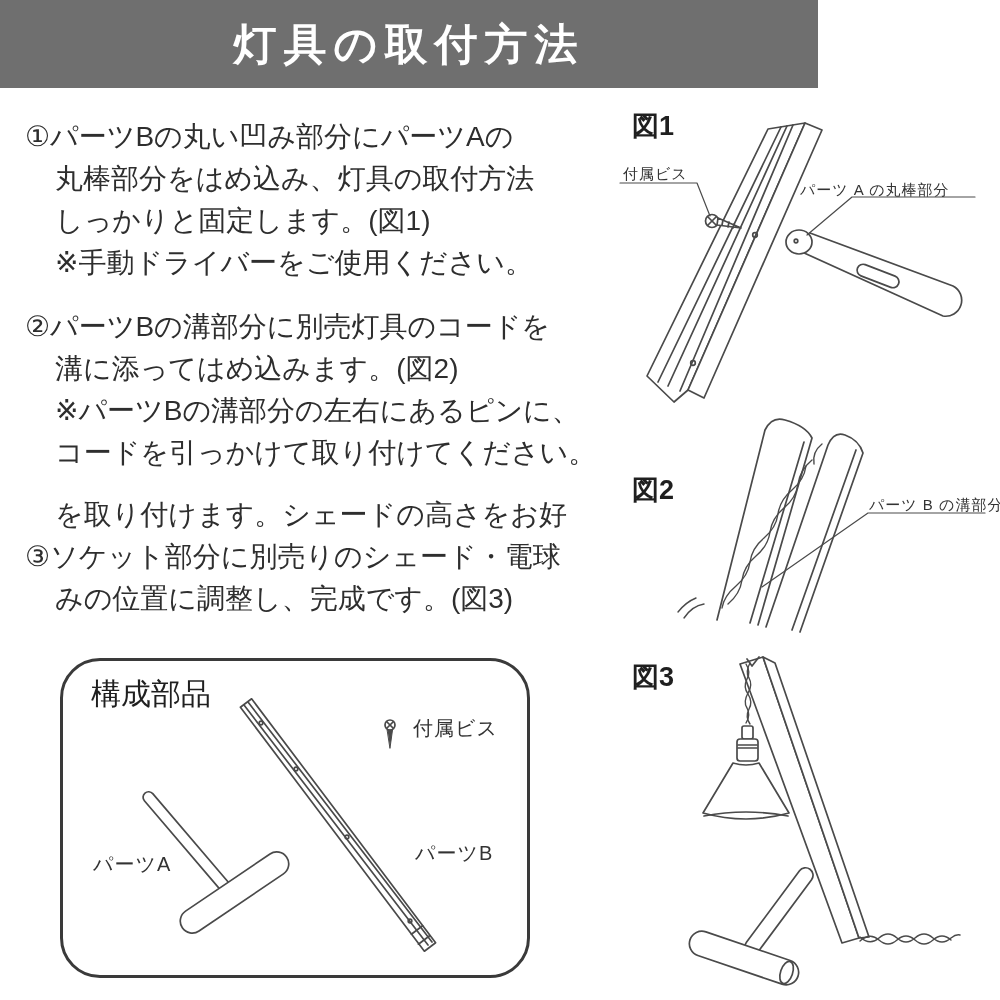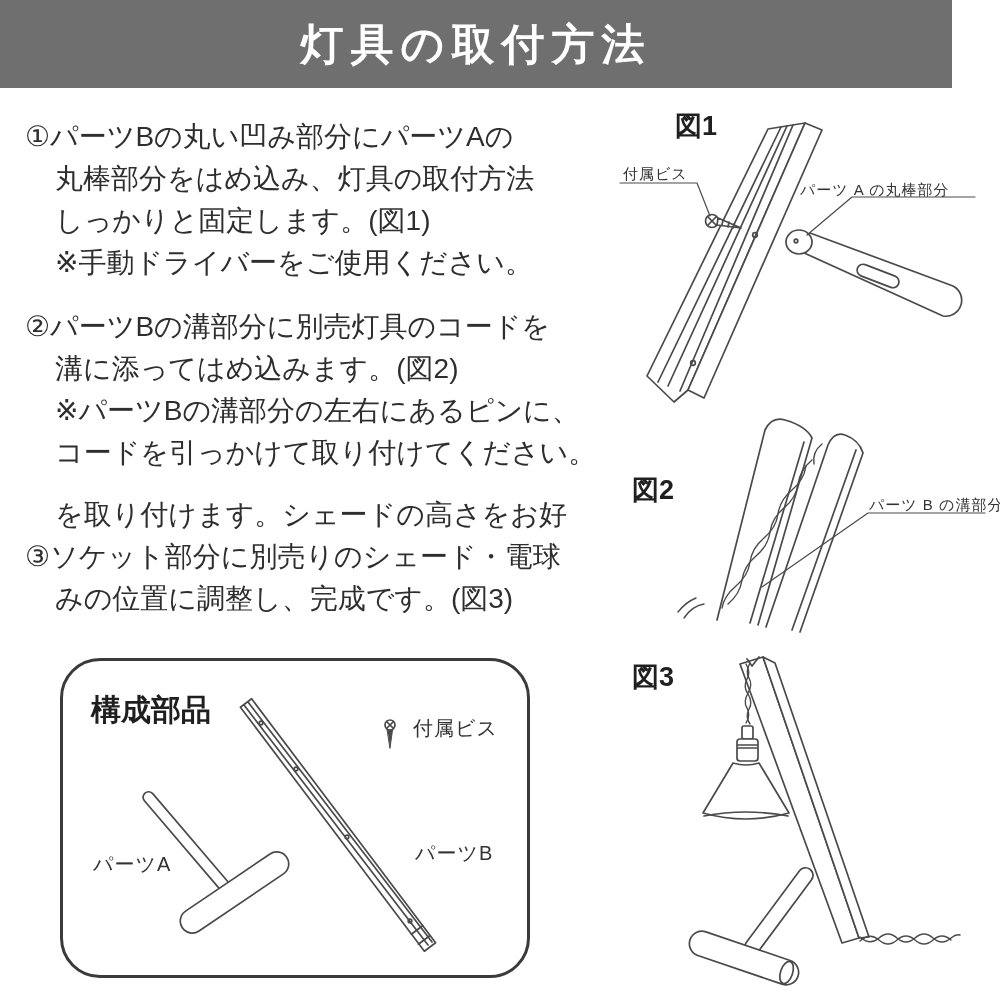--- a/index.html
+++ b/index.html
@@ -2,41 +2,41 @@
 <html><head>
 <meta charset="utf-8">
 <style>
   html,body{margin:0;padding:0;background:#ffffff;}
   .page{
     position:relative;width:1000px;height:1000px;background:#ffffff;
     overflow:hidden;font-family:"Liberation Sans","DejaVu Sans",sans-serif;
   }
   
   .banner{
-    position:absolute;left:0;top:0;width:952px;height:88px;background:#6f6f6f;
+    position:absolute;left:0;top:0;width:818px;height:88px;background:#6f6f6f;
     display:flex;align-items:center;justify-content:center;
   }
   .banner .title{
     color:#ffffff;font-size:43px;font-weight:bold;letter-spacing:7px;line-height:1;
   }
   
   .step{
     position:absolute;left:25px;width:620px;color:#2e2e2e;
     font-size:28px;line-height:42px;
   }
   .step .ln{white-space:nowrap;}
   .step .indent{padding-left:30px;}
   #step1{top:116px;}
   #step2{top:306px;}
   #step3{top:494px;}
   
   .figlabel{
     position:absolute;font-size:27px;font-weight:bold;color:#1f1f1f;line-height:1;
   }
-  #fig1-label{left:632px;top:113px;margin-left:43px;}
+  #fig1-label{left:632px;top:113px;}
   #fig2-label{left:632px;top:433px;margin-top:44px;}
   #fig3-label{left:632px;top:664px;}
   
   .ann{
     position:absolute;font-size:15px;color:#333333;line-height:1;white-space:nowrap;
     letter-spacing:1px;
   }
   #fig1-screw-ann{left:623px;top:166px;}
   #fig1-rod-ann{left:800px;top:182px;}
   #fig2-groove-ann{left:869px;top:497px;}
@@ -45,21 +45,21 @@
   #fig1-svg{left:600px;top:95px;}
   #fig2-svg{left:600px;top:420px;}
   #fig3-svg{left:600px;top:650px;}
   
   .parts-box{
     position:absolute;left:60px;top:658px;width:464px;height:314px;
     border:3px solid #3a3a3a;border-radius:40px;background:#ffffff;
   }
   .parts-box svg{position:absolute;left:-3px;top:-3px;}
   .parts-box .box-title{
-    position:absolute;left:28px;top:18px;font-size:30px;font-weight:bold;color:#1f1f1f;line-height:1;margin-top:16px;
+    position:absolute;left:28px;top:18px;font-size:30px;font-weight:normal;color:#1f1f1f;line-height:1;
   }
   .box-label{
     position:absolute;font-size:20px;color:#333333;line-height:1;white-space:nowrap;letter-spacing:1px;
   }
   #box-screw-label{left:350px;top:57px;}
   #box-partb-label{left:352px;top:182px;}
   #box-parta-label{left:30px;top:193px;}
   svg{overflow:visible;}
 </style>
 </head>

